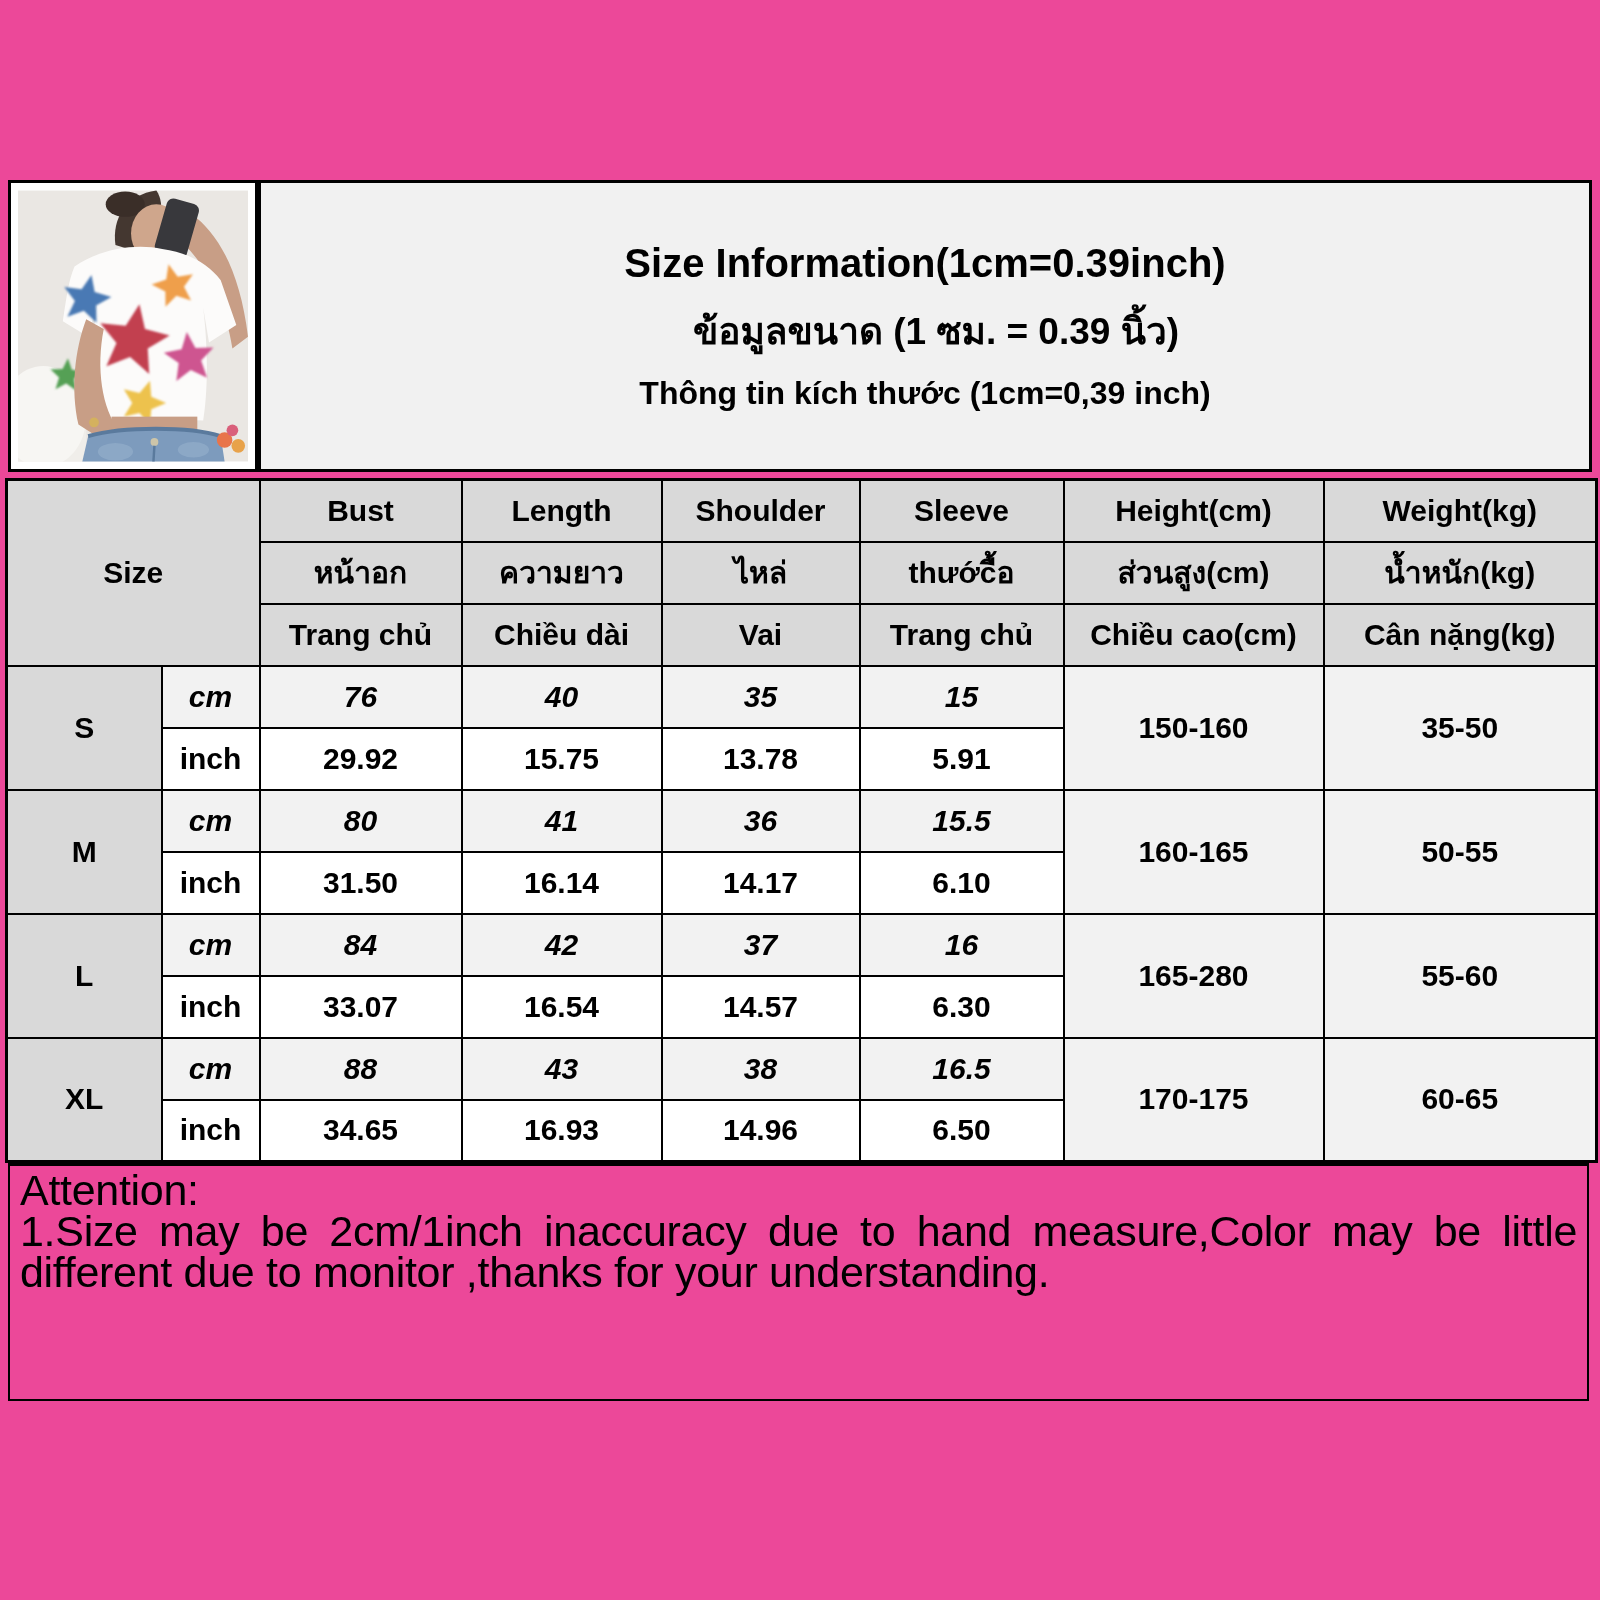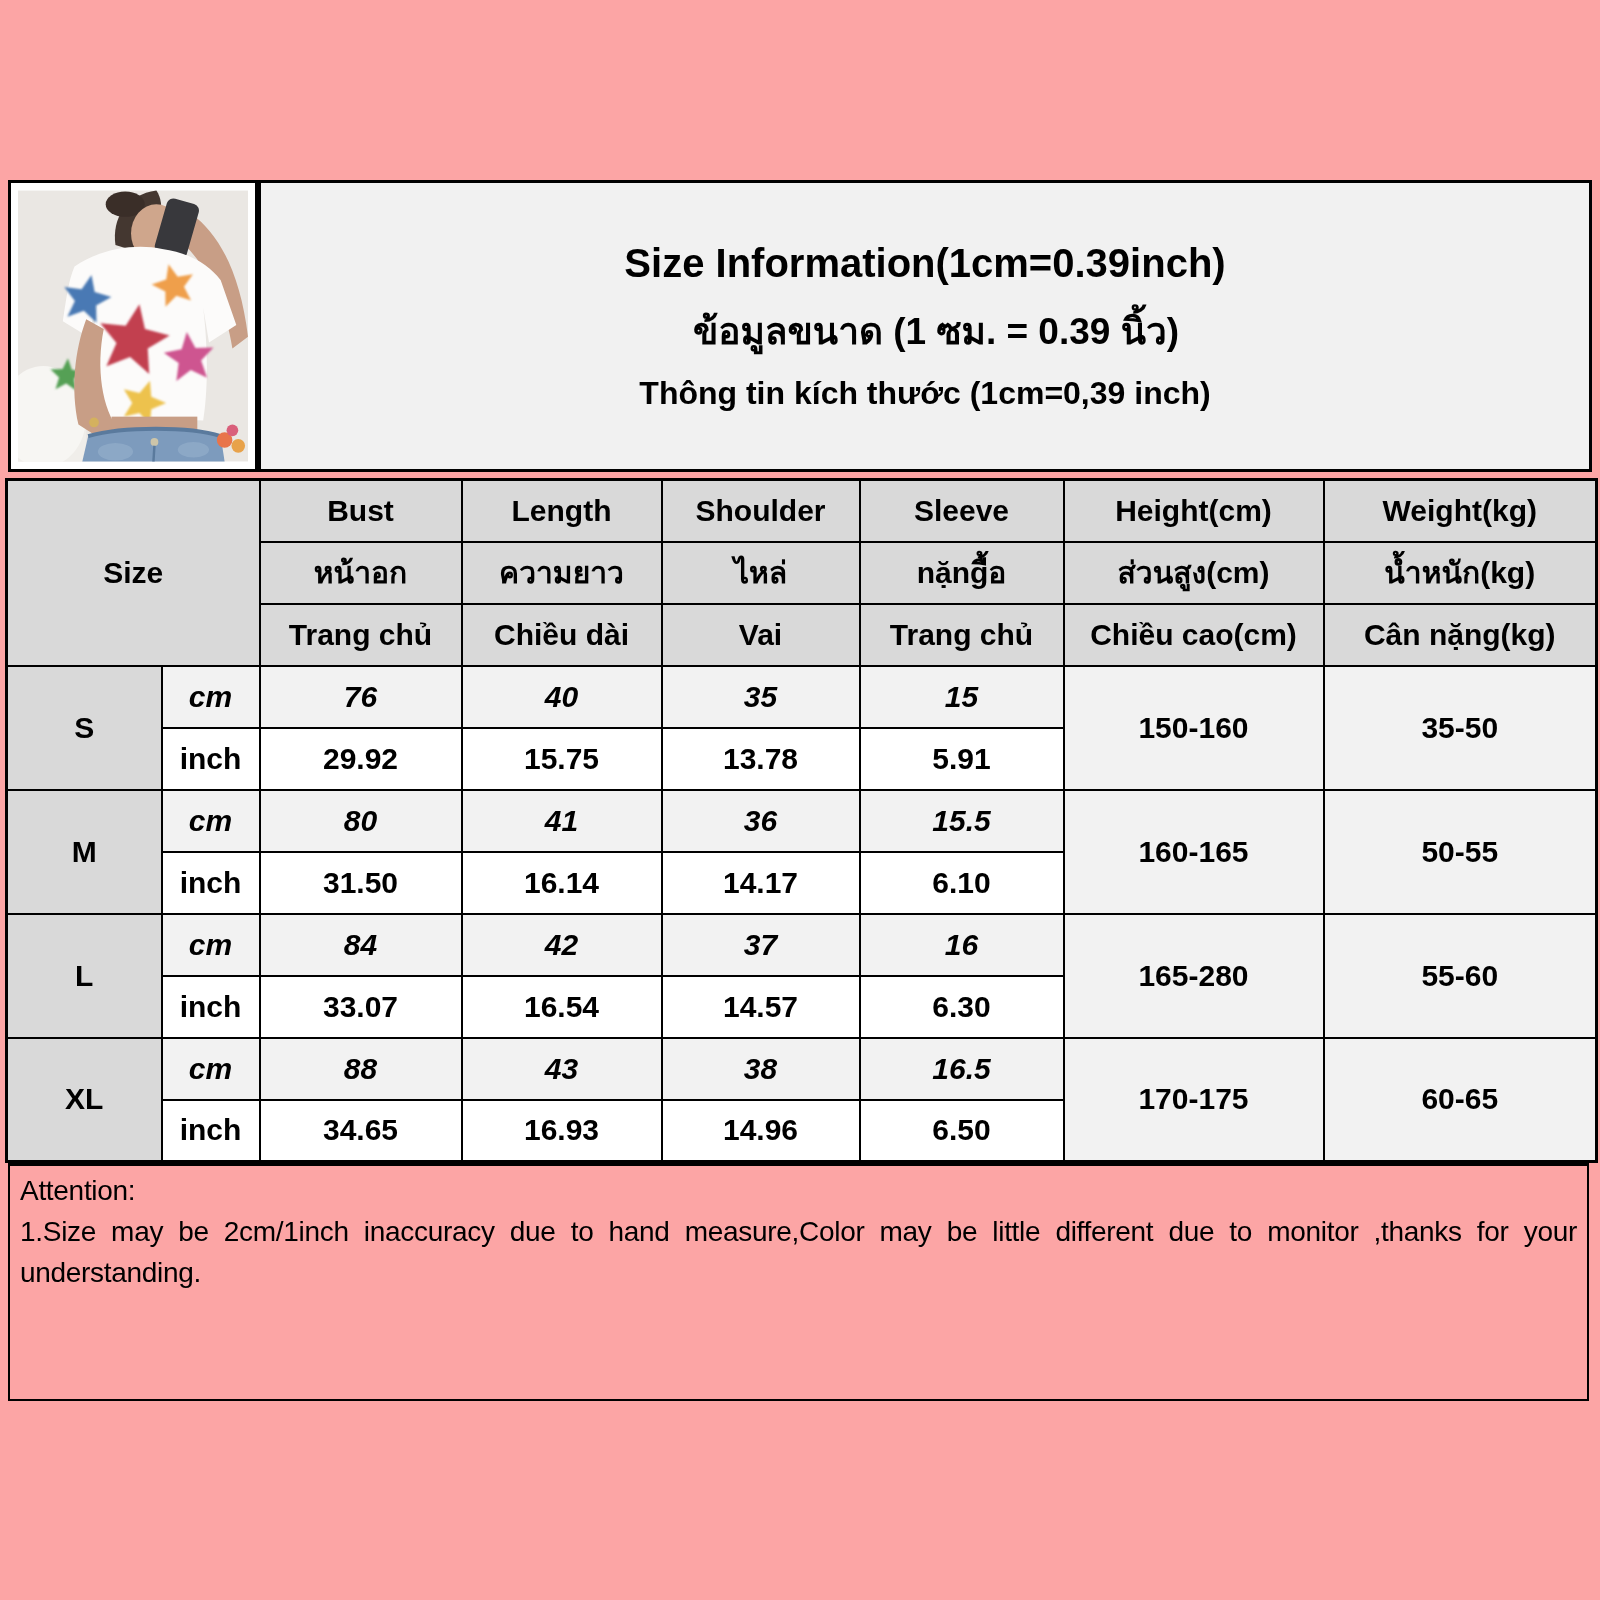--- a/index.html
+++ b/index.html
@@ -1,16 +1,16 @@
 <!DOCTYPE html>
 <html><head>
 <meta charset="utf-8">
 <style>
   html,body{margin:0;padding:0;background:#fff;}
-  .root{position:relative;width:1600px;height:1600px;background:#fca5a5;overflow:hidden;
+  .root{position:relative;width:1600px;height:1600px;background:#ec4899;overflow:hidden;
         font-family:"Liberation Sans","DejaVu Sans",sans-serif;color:#000;}
 
   
   .image-box{position:absolute;left:8px;top:180px;width:250px;height:292px;
              box-sizing:border-box;background:#fff;border:3px solid #000;padding:7px;}
   .image-box svg{display:block;width:100%;height:100%;}
 
   
   .corner-flag{position:absolute;left:261px;top:183px;width:0;height:0;
                border-left:9px solid transparent;border-right:9px solid transparent;
@@ -36,21 +36,21 @@
   .corner{font-size:52px;background:#d9d9d9;}
   .c-size{background:#d9d9d9;font-size:34px;}
   .c-unit{font-size:29px;}
   .c-cm{background:#f2f2f2;font-style:italic;}
   .c-inch{background:#ffffff;}
   .c-range{background:#f2f2f2;}
 
   
   .attention-box{position:absolute;left:8px;top:1163px;width:1581px;height:238px;
                  box-sizing:border-box;border:2px solid #000;border-top-width:3px;
-                 padding:4px 10px;font-size:28px;line-height:41px;letter-spacing:-0.3px;}
+                 padding:4px 10px;font-size:43px;line-height:41px;letter-spacing:-0.3px;}
   .attention-note{text-align:justify;}
 </style>
 </head>
 <body>
 
 <div class="root">
 
   <div class="image-box">
     <svg viewBox="0 0 236 278">
       <defs>
@@ -130,21 +130,21 @@
         <td class="c-hdr">Length</td>
         <td class="c-hdr">Shoulder</td>
         <td class="c-hdr">Sleeve</td>
         <td class="c-hdr">Height(cm)</td>
         <td class="c-hdr">Weight(kg)</td>
       </tr>
       <tr>
         <td class="c-hdr">หน้าอก</td>
         <td class="c-hdr">ความยาว</td>
         <td class="c-hdr">ไหล่</td>
-        <td class="c-hdr">nặngื้อ</td>
+        <td class="c-hdr">thướcื้อ</td>
         <td class="c-hdr">ส่วนสูง(cm)</td>
         <td class="c-hdr">น้ำหนัก(kg)</td>
       </tr>
       <tr>
         <td class="c-hdr">Trang chủ</td>
         <td class="c-hdr">Chiều dài</td>
         <td class="c-hdr">Vai</td>
         <td class="c-hdr">Trang chủ</td>
         <td class="c-hdr">Chiều cao(cm)</td>
         <td class="c-hdr">Cân nặng(kg)</td>

